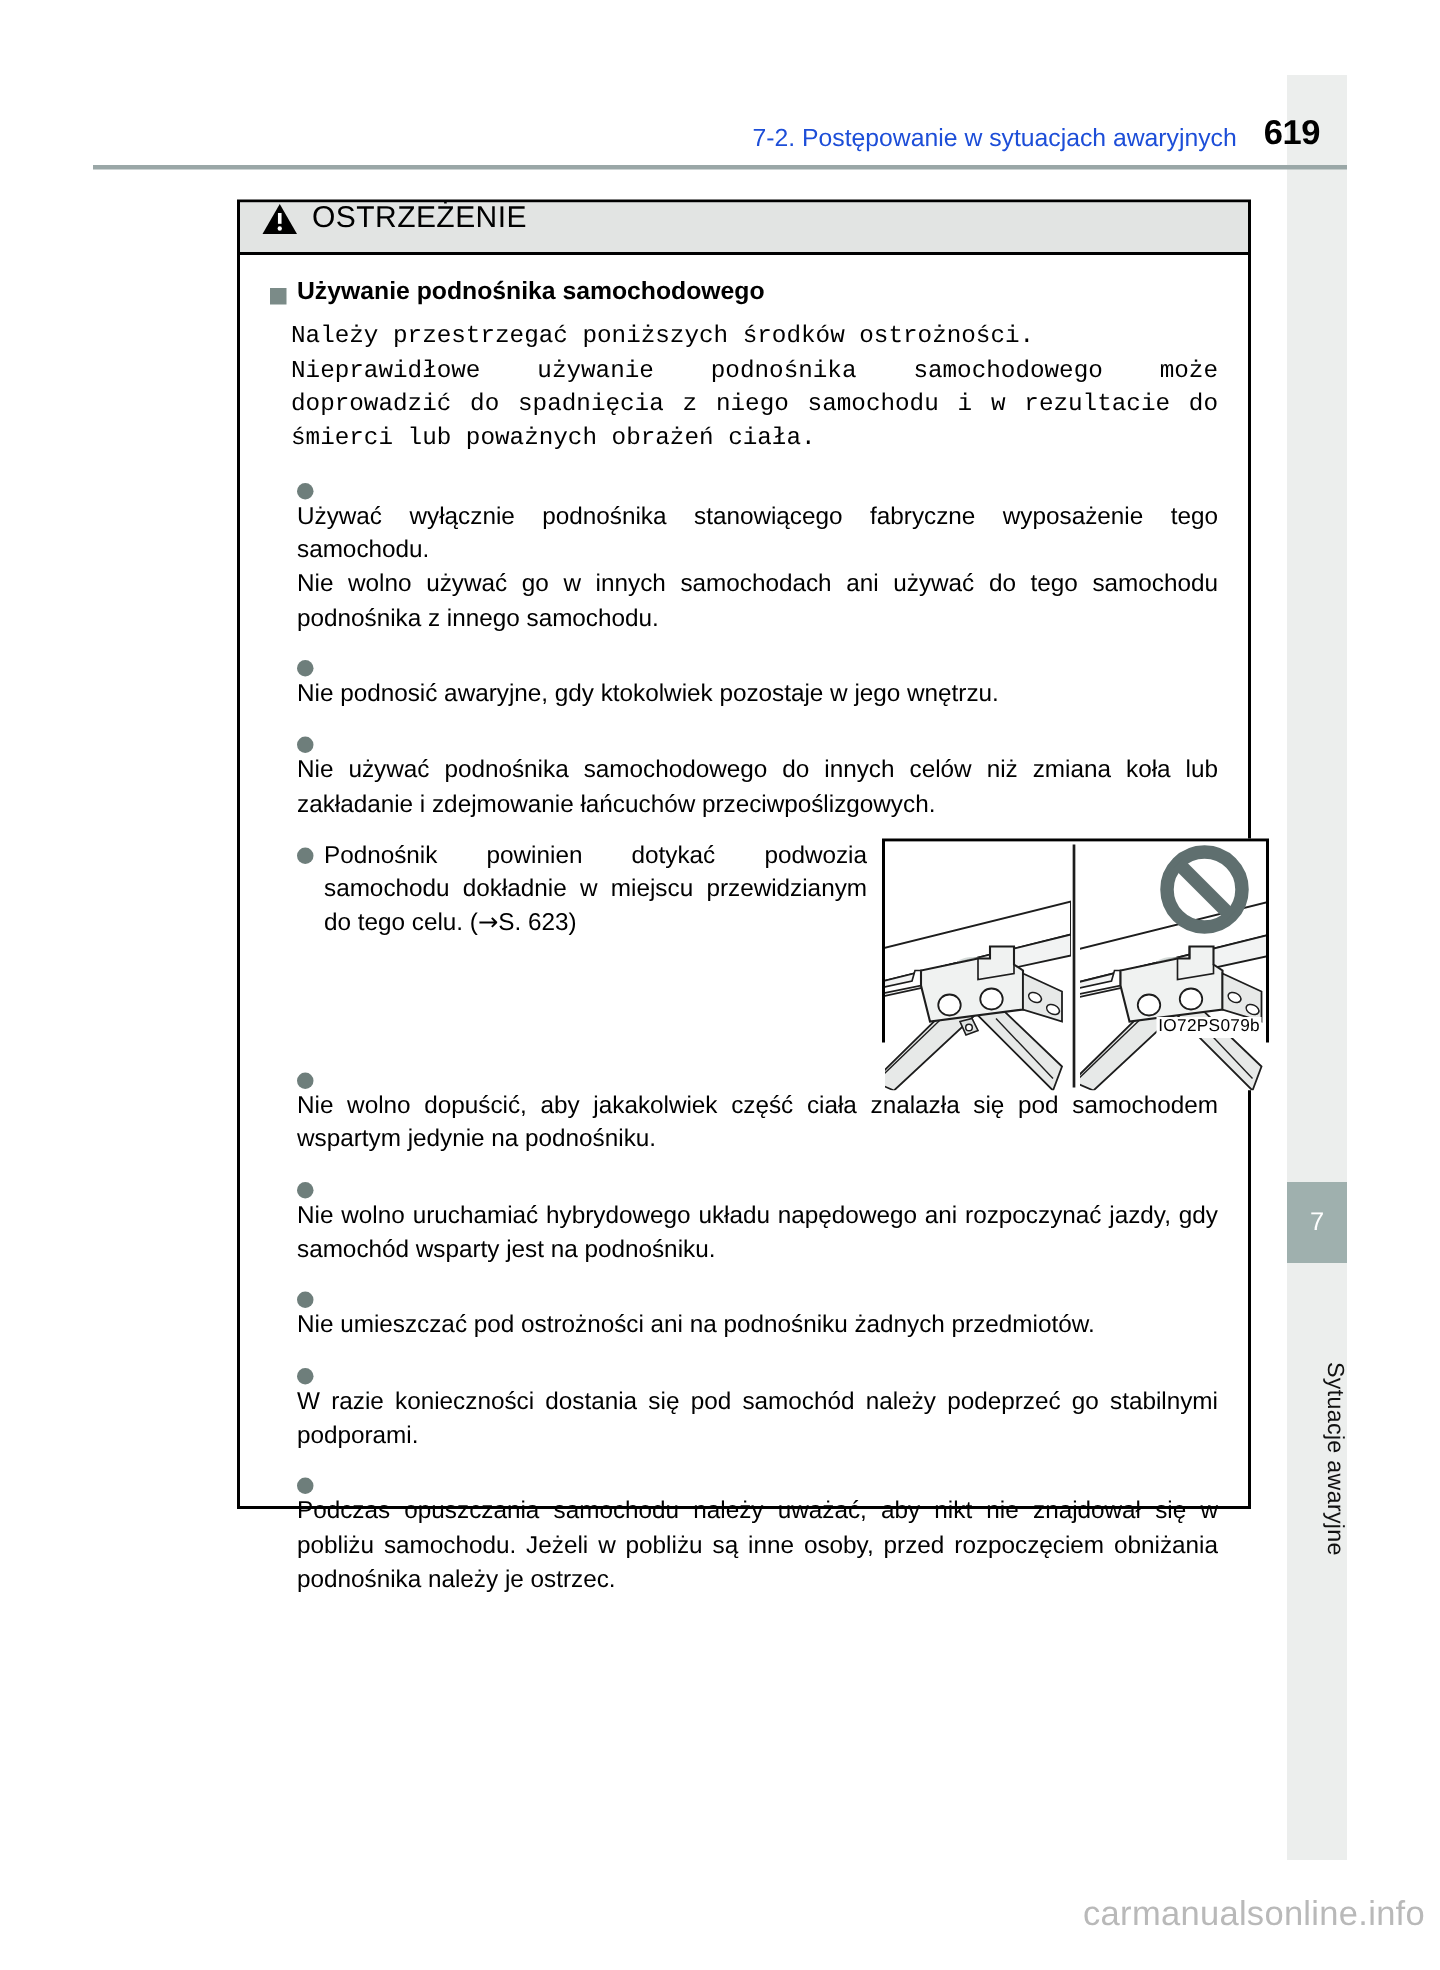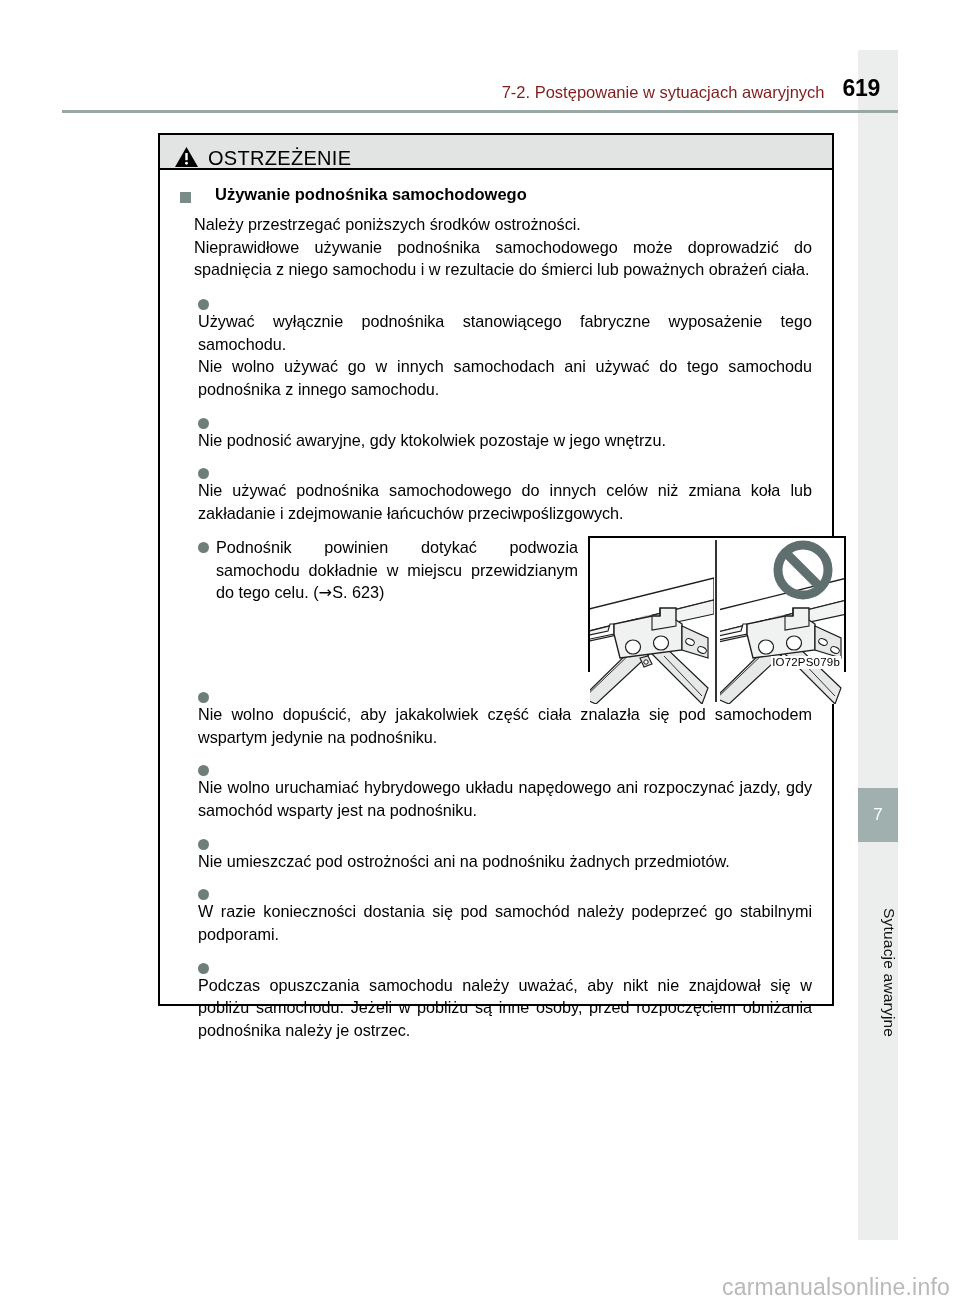--- a/index.html
+++ b/index.html
@@ -72,21 +72,21 @@
     width: 898px;
     height: 34px;
     display: flex;
     align-items: flex-end;
     justify-content: flex-end;
     padding-right: 18px;
     box-sizing: border-box;
   }
   #header-section-title {
     font-size: 16.5px;
-    color: #7f1d1d;
+    color: #1d4ed8;
     margin-right: 18px;
     line-height: 1;
   }
   #header-page-number {
     font-size: 23px;
     font-weight: bold;
     color: #000;
     line-height: 1;
     letter-spacing: -0.3px;
   }
@@ -108,21 +108,21 @@
     height: 873px;
     border: 2px solid #000000;
     box-sizing: border-box;
     background: #ffffff;
   }
   #warning-header {
     height: 35px;
     background: #e2e4e3;
     border-bottom: 2px solid #000000;
     display: flex;
-    align-items: flex-end;
+    align-items: flex-start;
     padding-left: 14px;
     box-sizing: border-box;
   }
   #warning-triangle-icon {
     width: 25px;
     height: 22px;
     margin-right: 9px;
     flex: 0 0 auto;
     display: block;
   }
@@ -135,21 +135,20 @@
   #warning-body {
     padding: 14px 20px 0 20px;
     box-sizing: border-box;
   }
 
   
   .subsection-heading {
     display: flex;
     align-items: center;
     margin-bottom: 8px;
-    gap: 17px;
   }
   .square-bullet {
     width: 11px;
     height: 11px;
     background: #7b8b88;
     margin-top: 5px;
     margin-right: 7px;
     flex: 0 0 auto;
   }
   .subsection-heading-text {
@@ -160,20 +159,21 @@
 
   
   .intro-block {
     margin: 0 0 12px 14px;
     font-size: 16.2px;
     line-height: 1.40;
     text-align: justify;
   }
   .intro-line {
     display: block;
+    font-family: Liberation Mono, monospace;
   }
 
   
   .bullet-item {
     display: flex;
     align-items: flex-start;
     margin: 0 0 11px 18px;
     flex-direction: column;
   }
   .round-bullet {
@@ -234,21 +234,21 @@
     color: #000;
     background: #ffffff;
     padding: 0 1px;
     line-height: 1.15;
   }
 
   
   #watermark {
     position: absolute;
     right: 10px;
-    bottom: 12px;
+    bottom: 24px;
     font-size: 23px;
     color: #b9b9b9;
     letter-spacing: 0.2px;
   }
 </style>
 </head>
 <body>
 
 <div id="side-strip"></div>
 <div id="side-chapter-block"></div>

